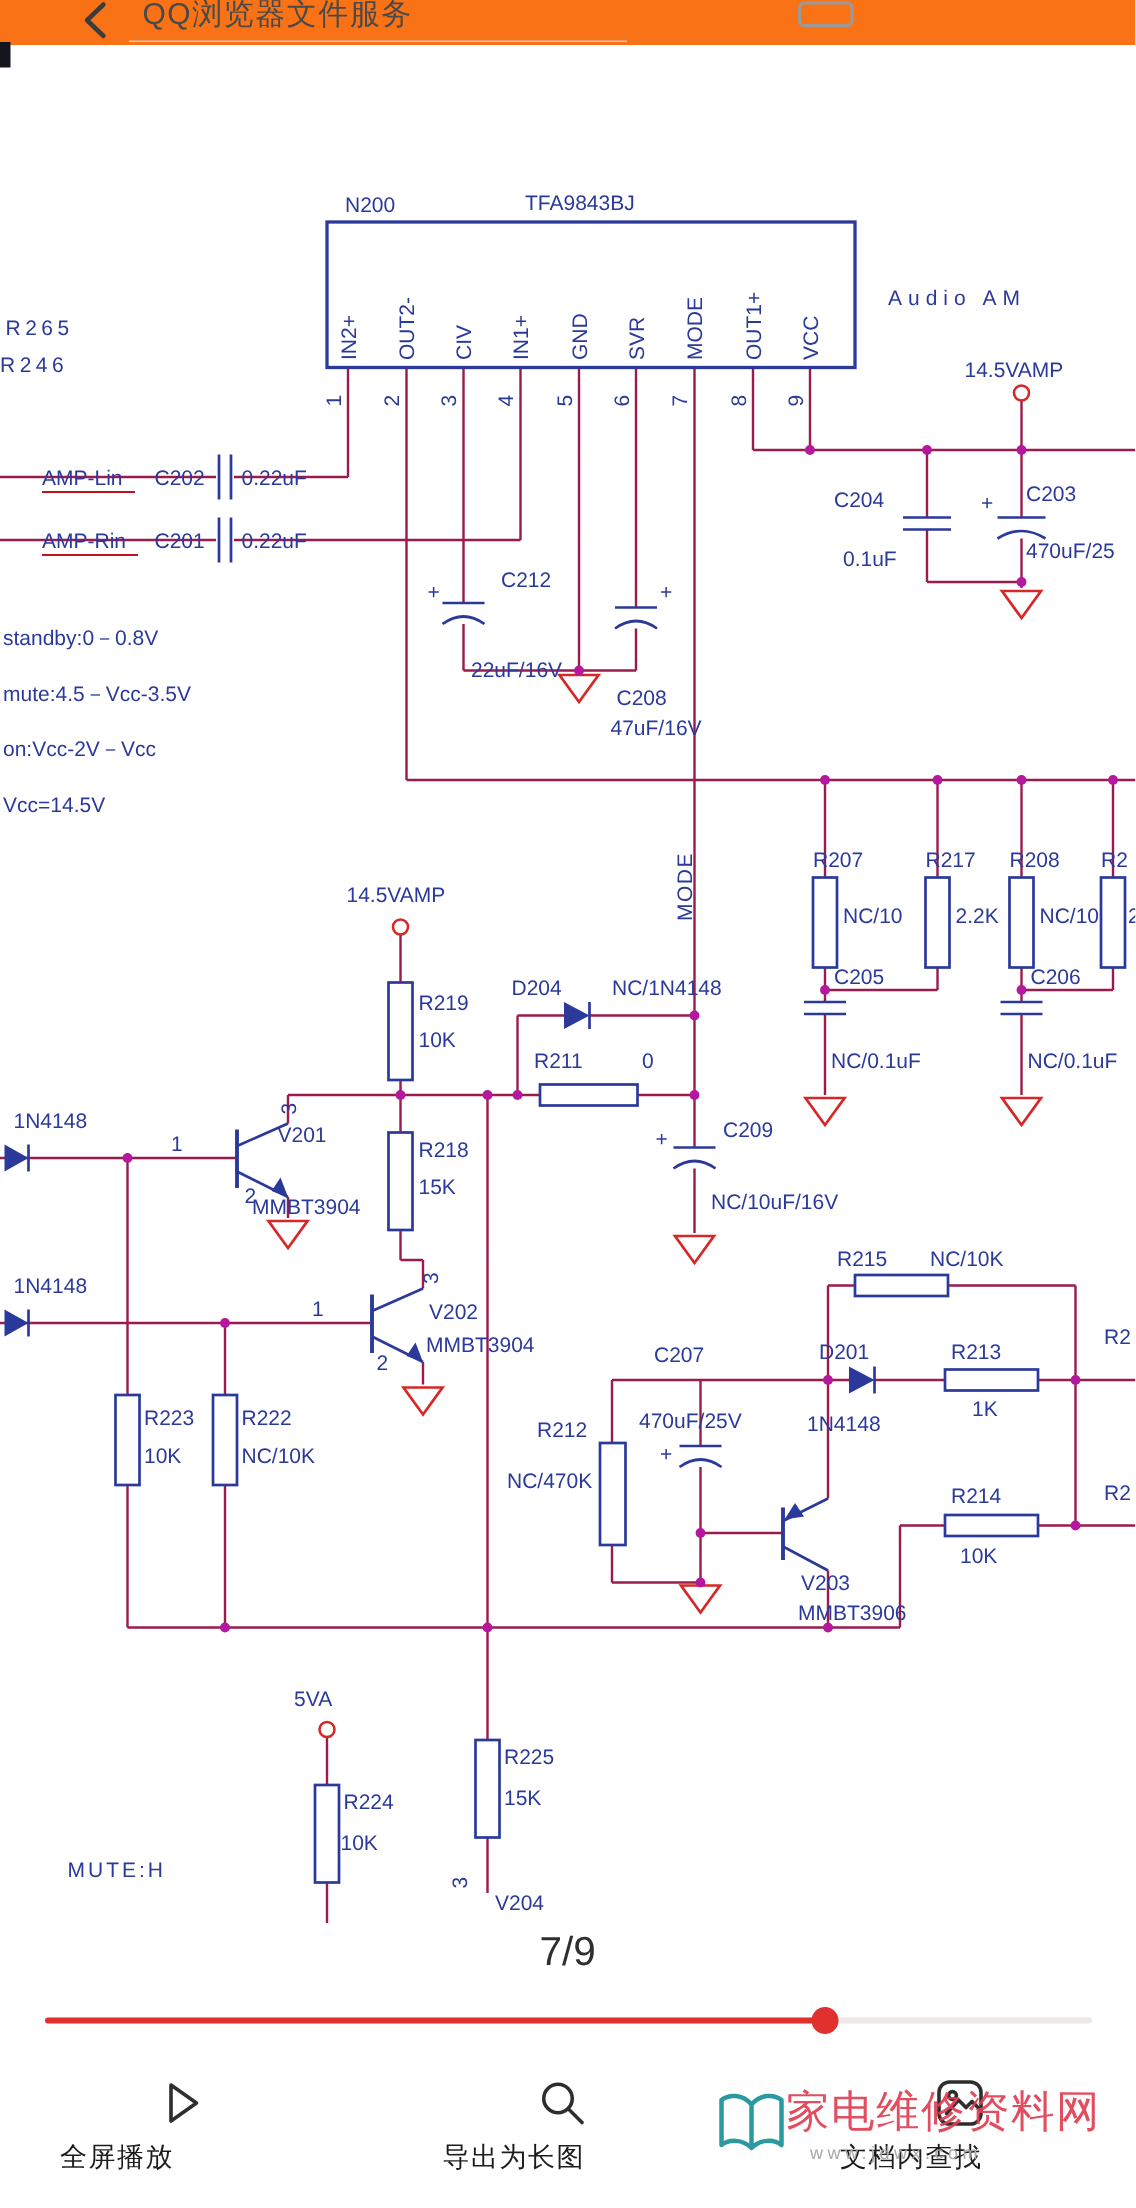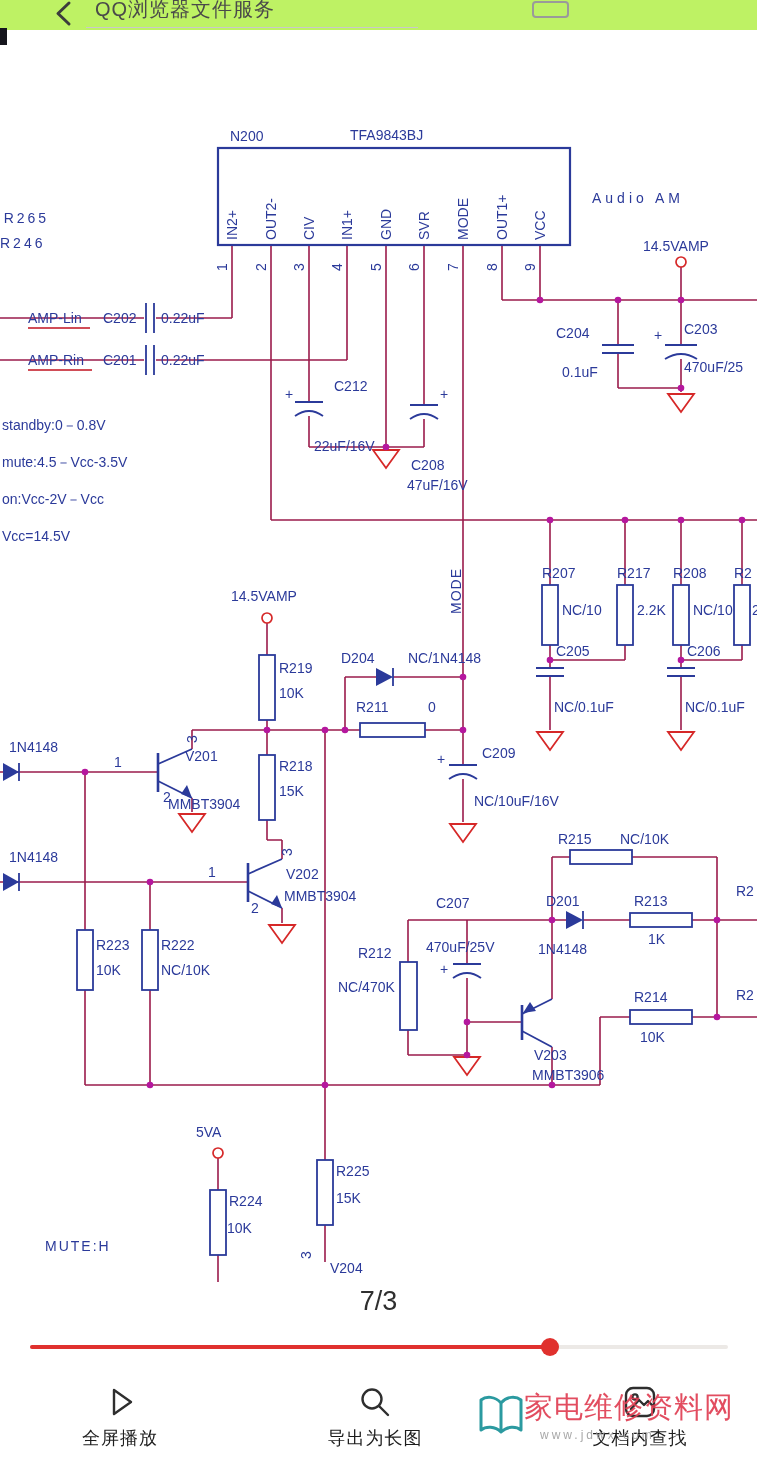--- a/index.html
+++ b/index.html
@@ -1,19 +1,19 @@
 <!DOCTYPE html>
 <html><head>
 <meta charset="utf-8">
 <style>
   html,body{margin:0;padding:0;background:#fff;font-family:"Liberation Sans",sans-serif;}
   .screen{position:relative;width:757px;height:1472px;overflow:hidden;background:#fff;}
 
   
-  .topbar{position:absolute;top:0;left:0;width:757px;height:30px;background:#bef264;z-index:6;overflow:hidden;}
+  .topbar{position:absolute;top:0;left:0;width:757px;height:30px;background:#f97316;z-index:6;overflow:hidden;}
   .back{position:absolute;left:52px;top:0;width:26px;height:27px;}
   .back polyline{fill:none;stroke:#3c3c3c;stroke-width:3;stroke-linecap:round;stroke-linejoin:round;}
   .apptitle{position:absolute;left:95px;top:-4px;font-size:20px;color:#4a4a4a;letter-spacing:1px;white-space:nowrap;}
   .pill{position:absolute;left:532px;top:1px;width:33px;height:13px;border:2px solid #9a9a9a;border-radius:4px;}
   .title-underline{position:absolute;top:27px;left:86px;width:332px;height:1px;background:#c9c9c9;z-index:6;}
   .corner-notch{position:absolute;top:28px;left:0;width:7px;height:17px;background:#15151d;z-index:6;}
 
   
   svg.schem{position:absolute;top:0;left:0;z-index:1;}
   .wire{stroke:#9b1c4c;stroke-width:1.6;fill:none;}
@@ -40,21 +40,21 @@
   .cornertxt{font-family:"DejaVu Serif",serif;fill:#23283a;font-size:16px;letter-spacing:3px;}
   .mono18{font-family:"DejaVu Sans Mono",monospace;fill:#23283a;font-size:18px;letter-spacing:2px;}
 
   
   .page-num{position:absolute;top:1286px;left:0;width:757px;text-align:center;font-size:27px;color:#2f2f2f;z-index:3;}
   .slider{position:absolute;top:1338px;left:30px;width:698px;height:18px;z-index:3;}
   .track{position:absolute;top:7px;left:0;width:100%;height:4px;background:#ecE9e6;background:#ece9e6;border-radius:2px;}
   .fill{height:100%;width:0;background:#e0312e;border-radius:2px;}
   .handle{position:absolute;top:0;left:0;width:18px;height:18px;border-radius:50%;background:#e0312e;}
   .toolbar{position:absolute;top:1382px;left:0;width:757px;height:90px;background:#fff;z-index:2;}
-  .tool{position:absolute;top:2px;width:160px;text-align:center;}
+  .tool{position:absolute;top:2px;width:160px;text-align:left;}
   .tool svg{display:block;margin:0 auto;}
   .ticon{stroke:#2e2e2e;stroke-width:2.4;fill:none;stroke-linejoin:round;stroke-linecap:round;}
   .tlabel{margin-top:6px;font-size:18px;color:#1c1c1c;letter-spacing:1px;}
   .tool-play{left:40px;}  .tool-find{left:295px;}  .tool-export{left:560px;}
 
   
   .watermark{position:absolute;top:1384px;left:478px;width:280px;height:78px;z-index:9;pointer-events:none;}
   .wm-book{position:absolute;left:0;top:8px;}
   .wm-book path{stroke:#2b9aa0;stroke-width:3;fill:none;stroke-linejoin:round;}
   .wm-site{position:absolute;left:46px;top:4px;font-size:29px;color:rgba(224,62,82,0.92);letter-spacing:1px;white-space:nowrap;}
@@ -317,21 +317,21 @@
       <text x="336" y="1203">15K</text>
       <text x="229" y="1206">R224</text>
       <text x="227" y="1233">10K</text>
 
       <text class="mono18" x="45" y="1251">MUTE:H</text>
       <text class="digit" x="311" y="1259" transform="rotate(-90 311 1259)">3</text>
       <text x="330" y="1273">V204</text>
     </g>
   </svg>
 
-  <div class="page-num">7/3</div>
+  <div class="page-num">7/9</div>
 
   <div class="slider">
     <div class="track">
       <div class="fill" style="width: 74.5%;"></div>
     </div>
     <div class="handle" style="left: calc(74.5% - 9px);"></div>
   </div>
 
   <div class="toolbar">
     <div class="tool tool-play">

